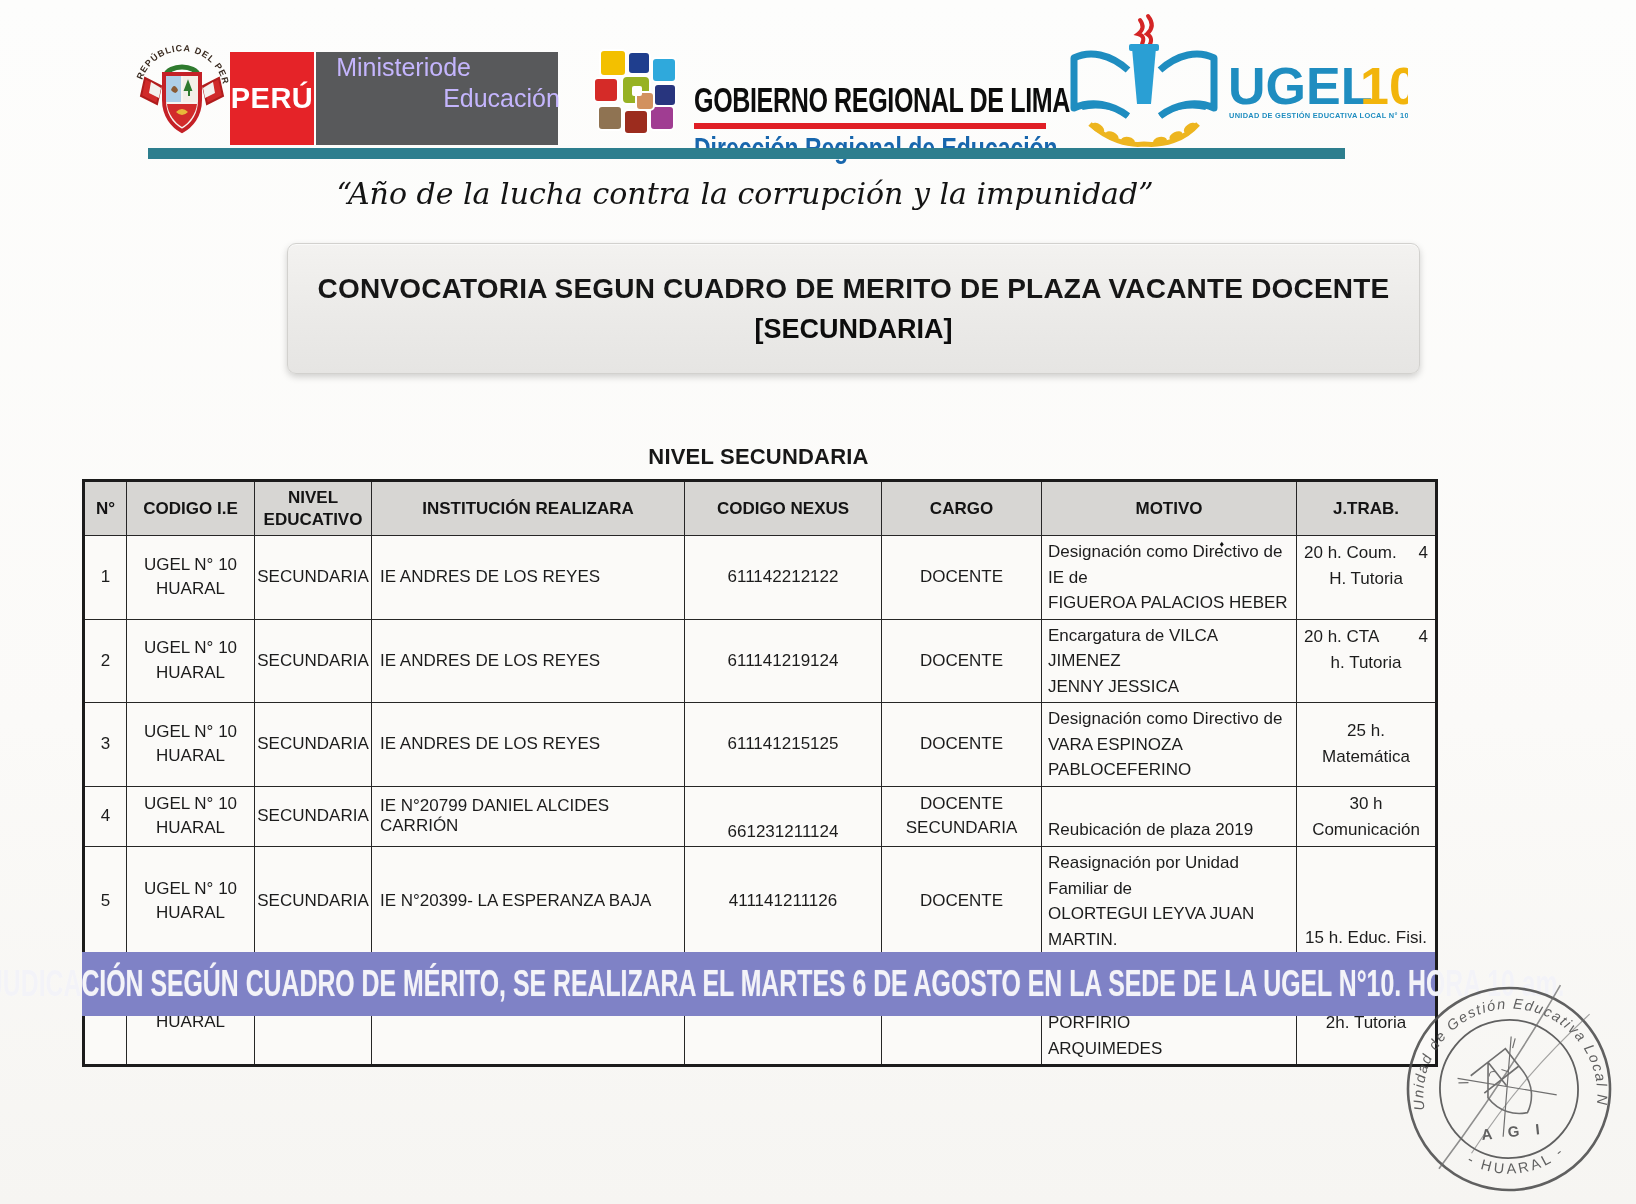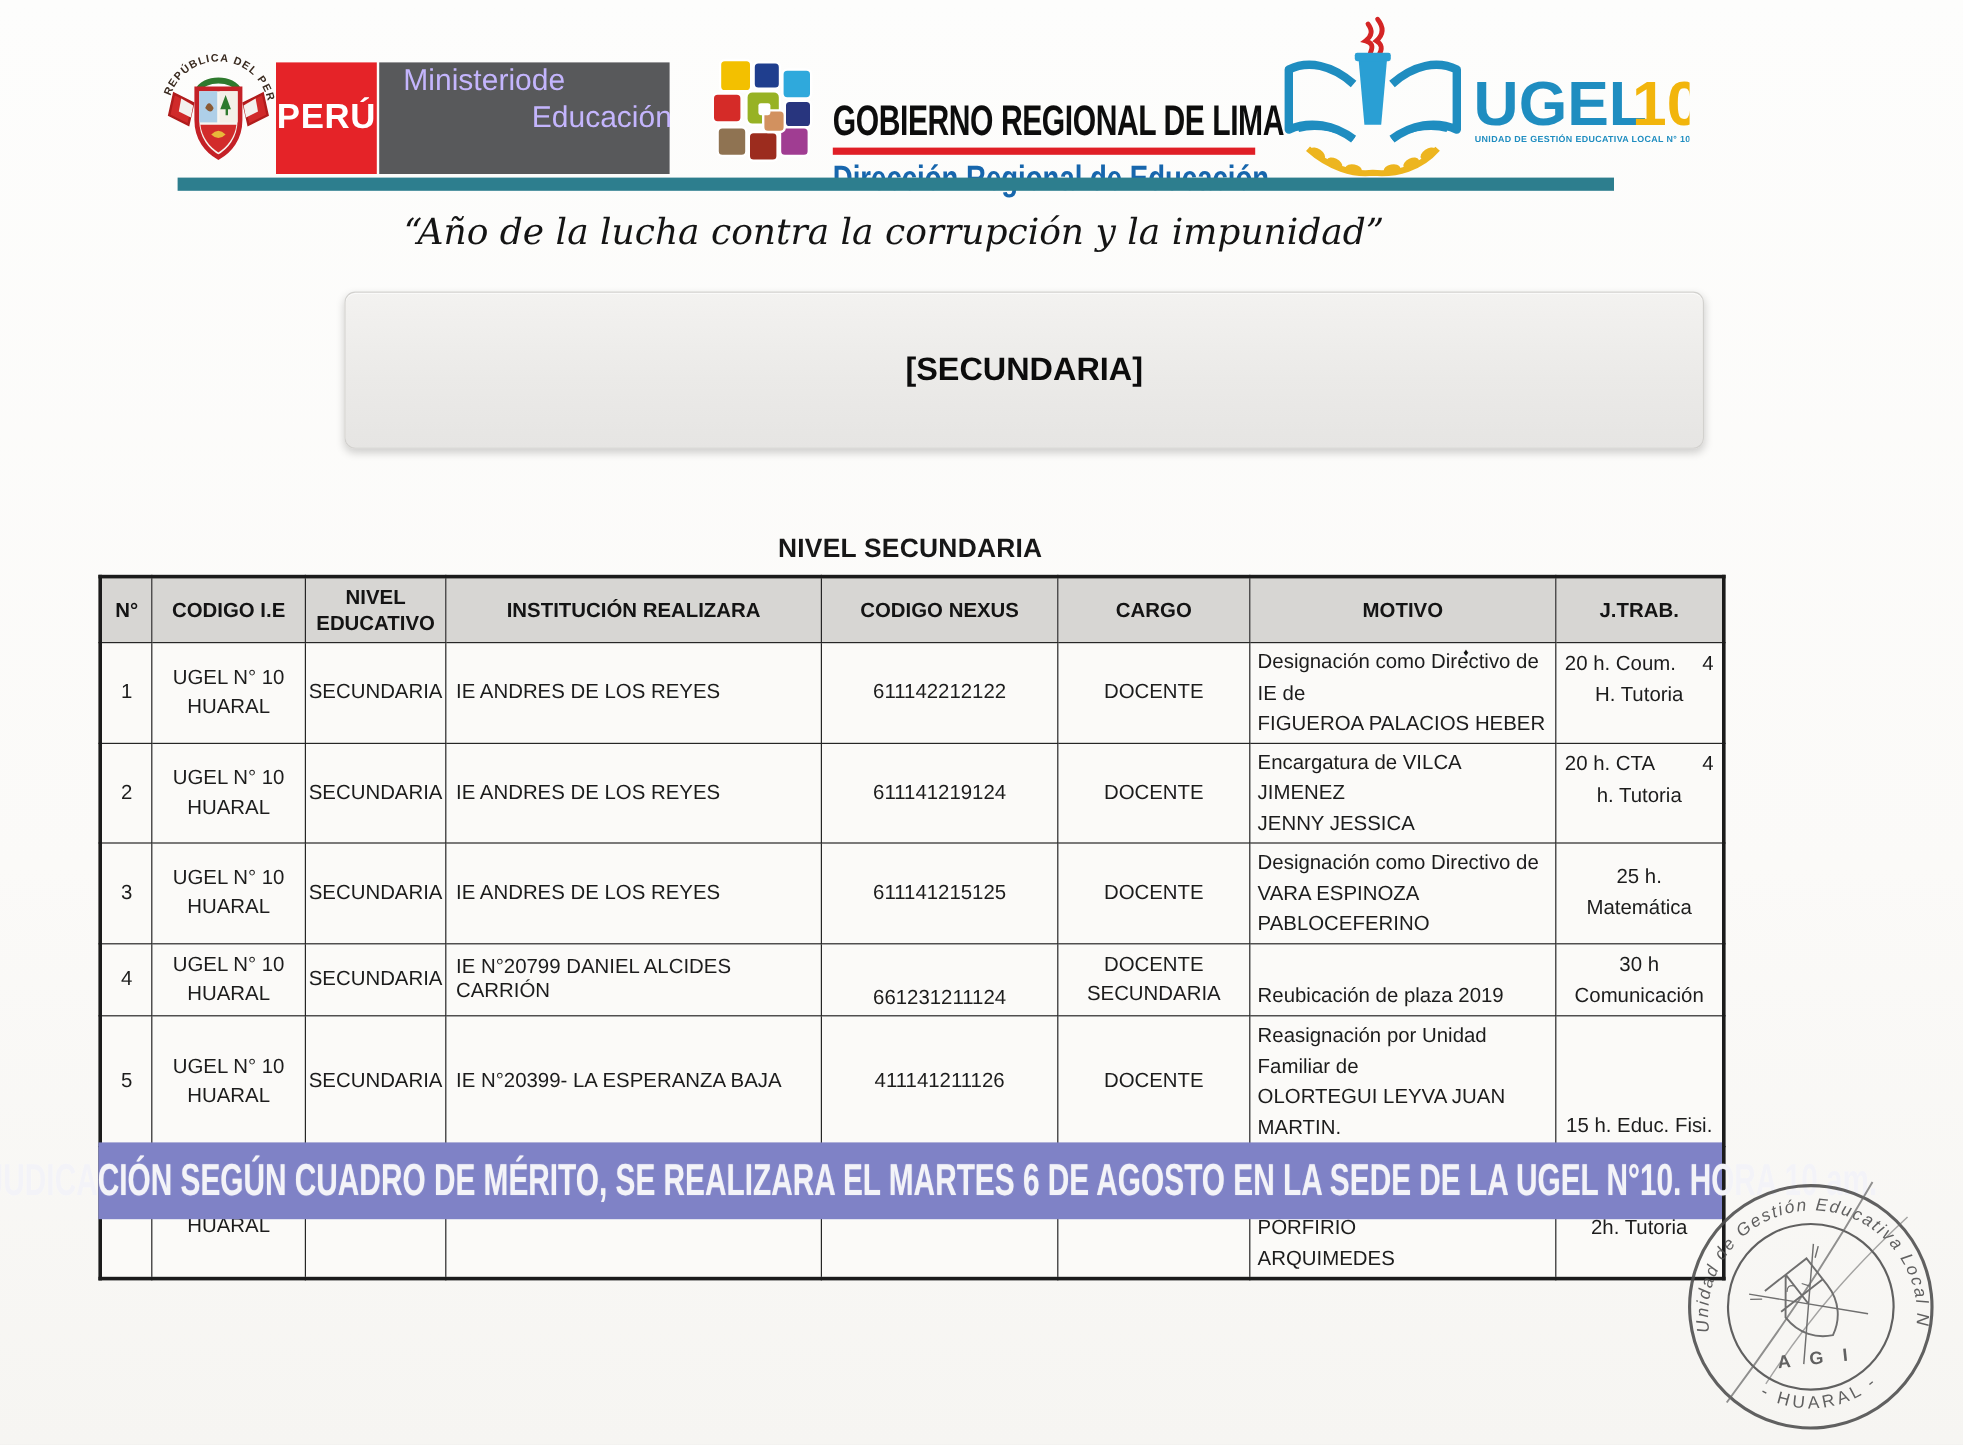--- a/index.html
+++ b/index.html
@@ -184,20 +184,21 @@
       <text x="292" y="92" font-family="Liberation Sans, sans-serif" font-size="52" font-weight="bold" fill="#f2b50c">10</text>
       <text x="161" y="106" font-family="Liberation Sans, sans-serif" font-size="7.4" font-weight="bold" fill="#1f8dc0" letter-spacing="0.3">UNIDAD DE GESTIÓN EDUCATIVA LOCAL N° 10 - HUARAL</text>
     </svg>
   </div>
 
   <div class="tealbar"></div>
 
   <div class="quote">“Año de la lucha contra la corrupción y la impunidad”</div>
 
   <div class="titlebox">
+    <div class="t1">CONVOCATORIA SEGUN CUADRO DE MERITO DE PLAZA VACANTE DOCENTE</div>
     <div class="t2">[SECUNDARIA]</div>
   </div>
 
   <div class="tbl-caption">NIVEL SECUNDARIA</div>
 
   <table class="grid">
     <colgroup>
       <col style="width:43px">
         <col style="width:128px">
         <col style="width:117px">

